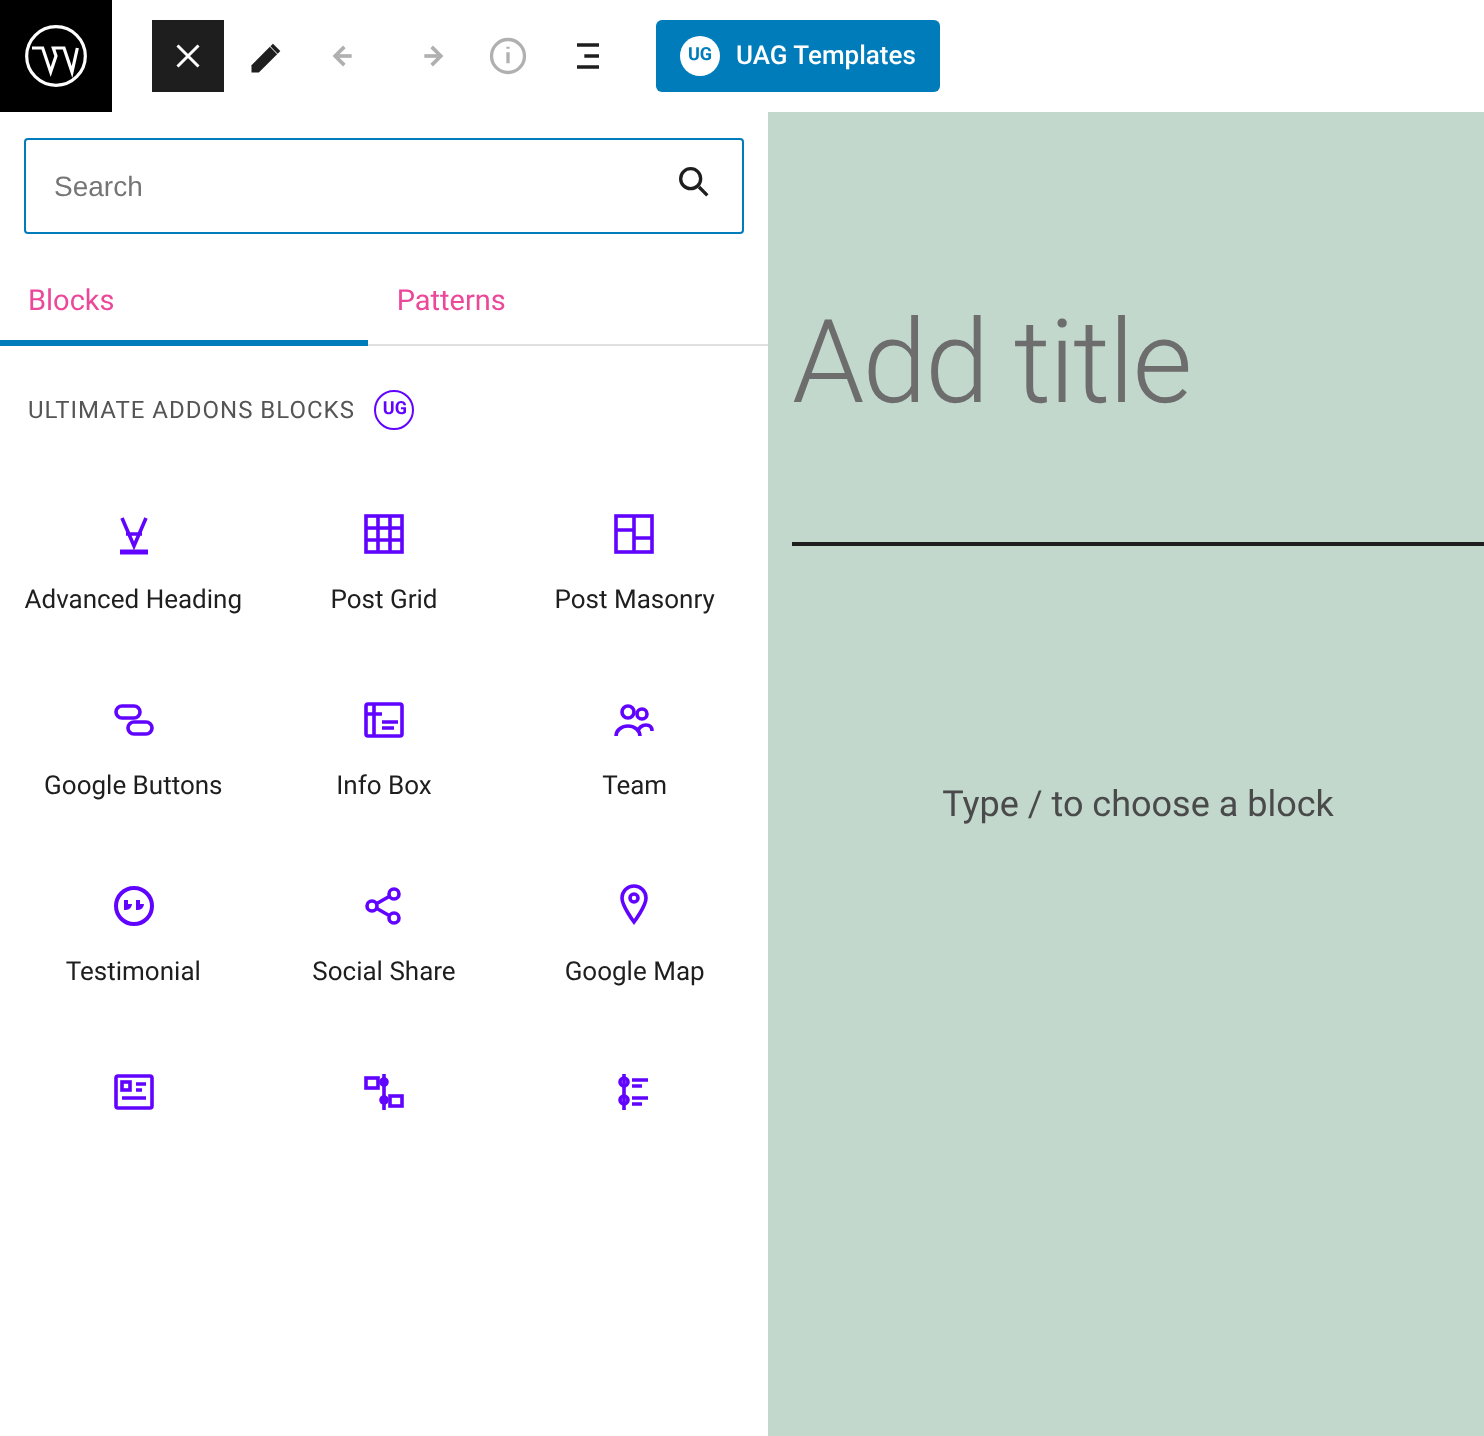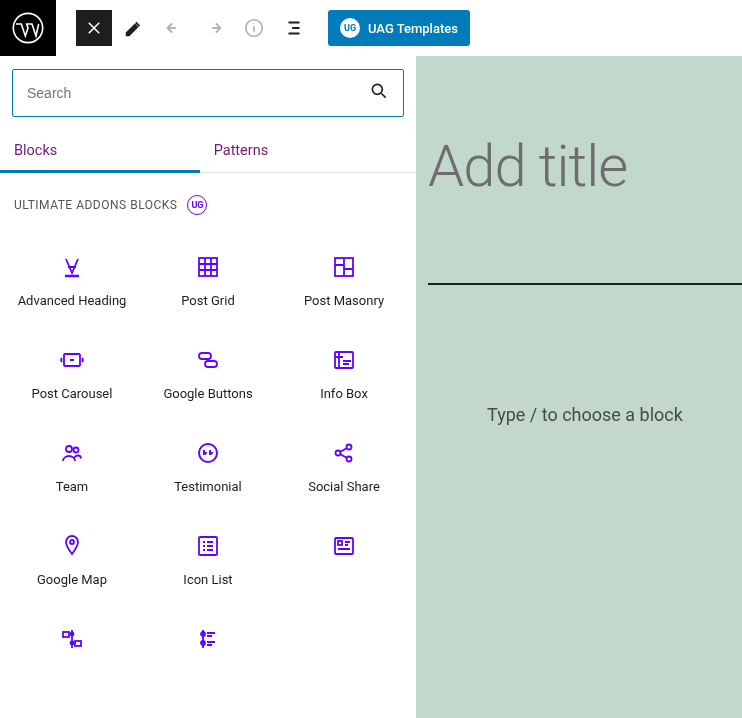--- a/index.html
+++ b/index.html
@@ -9,45 +9,45 @@
   .wp-logo { width: 56px; height: 56px; background: #000; display: flex; align-items: center; justify-content: center; }
   .wp-logo svg { width: 32px; height: 32px; }
   .topbar-controls { display: flex; align-items: center; gap: 4px; padding-left: 20px; }
   .close-btn { width: 36px; height: 36px; background: #1e1e1e; color: #fff; display: flex; align-items: center; justify-content: center; cursor: pointer; }
   .tb-btn { width: 36px; height: 36px; display: flex; align-items: center; justify-content: center; color: #1e1e1e; cursor: pointer; }
   .tb-btn.disabled { color: #b0b0b0; }
   .uag-btn { background: #007cba; color: #fff; border-radius: 3px; height: 36px; padding: 0 12px; display: flex; align-items: center; gap: 8px; cursor: pointer; font-size: 13px; font-weight: 500; margin-left: 12px; }
   .uag-badge { width: 20px; height: 20px; border-radius: 50%; background: #fff; color: #007cba; display: flex; align-items: center; justify-content: center; font-size: 9px; font-weight: 700; }
 
   .main { display: flex; height: calc(718px - 56px); }
-  .sidebar { width: 416px; background: #fff; display: flex; flex-direction: column; }
+  .sidebar { width: 384px; background: #fff; display: flex; flex-direction: column; }
   .search-wrap { padding: 13px 12px 12px 12px; }
   .search-box { border: 1.5px solid #007cba; border-radius: 2px; height: 48px; display: flex; align-items: center; padding: 0 14px; }
   .search-box input { border: none; outline: none; flex: 1; font-size: 14px; color: #6d6d6d; background: transparent; }
   .search-box .sicon { color: #1e1e1e; }
 
   .tabs { display: flex; border-bottom: 1px solid #e0e0e0; }
-  .tab { flex: 1; text-align: left; padding: 13px 16px 13px 14px; font-size: 14.5px; color: #701a75; cursor: pointer; position: relative; }
+  .tab { flex: 1; text-align: left; padding: 13px 16px 13px 14px; font-size: 14.5px; color: #ec4899; cursor: pointer; position: relative; }
   .tab.active::after { content: ""; position: absolute; left: 0; right: 0; bottom: -1px; height: 3.5px; background: #007cba; }
   .tab:first-child { flex: 0 0 48%; }
   .tab.active { font-weight: 400; }
 
   .cat-header { display: flex; align-items: center; gap: 10px; padding: 22px 14px 8px 14px; text-align: right; }
   .cat-title { font-size: 12px; letter-spacing: 0.5px; color: #555; text-transform: uppercase; }
   .cat-badge { width: 20px; height: 20px; border: 1.8px solid #6104ff; border-radius: 50%; display: flex; align-items: center; justify-content: center; color: #6104ff; font-size: 9px; font-weight: 700; }
 
   .blocks-grid { padding: 10px 6px; display: grid; grid-template-columns: repeat(3, 1fr); gap: 4px; overflow-y: auto; }
   .block-item { display: flex; flex-direction: column; align-items: center; justify-content: flex-start; padding: 20px 6px 12px 6px; cursor: pointer; text-align: center; border-radius: 2px; }
   .block-icon { height: 28px; display: flex; align-items: center; justify-content: center; color: #6104ff; margin-bottom: 12px; }
   .block-icon svg { width: 24px; height: 24px; }
   .block-label { font-size: 13px; color: #1e1e1e; line-height: 1.3; }
 
   .canvas { flex: 1; background: #c2d8cd; padding: 80px 0 0 0; display: flex; flex-direction: column; align-items: flex-start; }
   .canvas-inner { width: 100%; padding: 0 0 0 12px; }
-  .title-field { font-size: 58px; font-weight: 300; color: #6d6d6d; letter-spacing: -1px; line-height: 1.05; padding-bottom: 86px; border-bottom: 2px solid #1e1e1e; margin-right: 0; }
+  .title-field { font-size: 58px; font-weight: 300; color: #6d6d6d; letter-spacing: -1px; line-height: 1.05; padding-bottom: 58px; border-bottom: 2px solid #1e1e1e; margin-right: 0; margin-top: 16px; }
   .prompt { margin-top: 119px; text-align: center; width:100%; font-size: 18px; color: #4a4a4a; }
 </style>
 </head>
 <body>
 
 <div class="topbar">
   <div class="wp-logo">
     <svg viewBox="0 0 24 24" fill="none" stroke="#fff" stroke-width="1.2">
         <circle cx="12" cy="12" r="11"></circle>
         <path d="M3 9h4l3 9 2-6-1-3h4l3 9 2-9" fill="none"></path>
@@ -143,29 +143,20 @@
             <svg viewBox="0 0 24 24" fill="none" stroke="currentColor" stroke-width="1.8">
               <rect x="3" y="3" width="18" height="18"></rect>
               <path d="M3 10h9V3M12 3v18M12 14h9"></path>
             </svg>
           </div>
           <div class="block-label">Post Masonry</div>
         </div>
         <div class="block-item">
           <div class="block-icon">
             <svg viewBox="0 0 24 24" fill="none" stroke="currentColor" stroke-width="1.8">
-              <rect x="4" y="6" width="16" height="12" rx="1"></rect>
-              <path d="M2 10l-1 2 1 2M22 10l1 2-1 2M10 12h4"></path>
-            </svg>
-          </div>
-          <div class="block-label">Post Carousel</div>
-        </div>
-        <div class="block-item">
-          <div class="block-icon">
-            <svg viewBox="0 0 24 24" fill="none" stroke="currentColor" stroke-width="1.8">
               <rect x="3" y="5" width="12" height="6" rx="3"></rect>
               <rect x="9" y="13" width="12" height="6" rx="3"></rect>
             </svg>
           </div>
           <div class="block-label">Google Buttons</div>
         </div>
         <div class="block-item">
           <div class="block-icon">
             <svg viewBox="0 0 24 24" fill="none" stroke="currentColor" stroke-width="1.8">
               <rect x="3" y="4" width="18" height="16" rx="1"></rect>
@@ -205,29 +196,20 @@
           <div class="block-label">Social Share</div>
         </div>
         <div class="block-item">
           <div class="block-icon">
             <svg viewBox="0 0 24 24" fill="none" stroke="currentColor" stroke-width="1.8">
               <path d="M12 2a6 6 0 016 6c0 4-6 12-6 12S6 12 6 8a6 6 0 016-6z"></path>
               <circle cx="12" cy="8" r="2"></circle>
             </svg>
           </div>
           <div class="block-label">Google Map</div>
-        </div>
-        <div class="block-item">
-          <div class="block-icon">
-            <svg viewBox="0 0 24 24" fill="none" stroke="currentColor" stroke-width="1.8">
-              <rect x="3" y="3" width="18" height="18" rx="1"></rect>
-              <path d="M7 8h2M11 8h6M7 12h2M11 12h6M7 16h2M11 16h6"></path>
-            </svg>
-          </div>
-          <div class="block-label">Icon List</div>
         </div>
         <div class="block-item">
           <div class="block-icon">
             <svg viewBox="0 0 24 24" fill="none" stroke="currentColor" stroke-width="1.8">
               <rect x="3" y="4" width="18" height="16" rx="1"></rect>
               <rect x="6" y="7" width="4" height="4"></rect>
               <path d="M13 8h5M13 11h3M6 15h12"></path>
             </svg>
           </div>
           <div class="block-label"></div>

